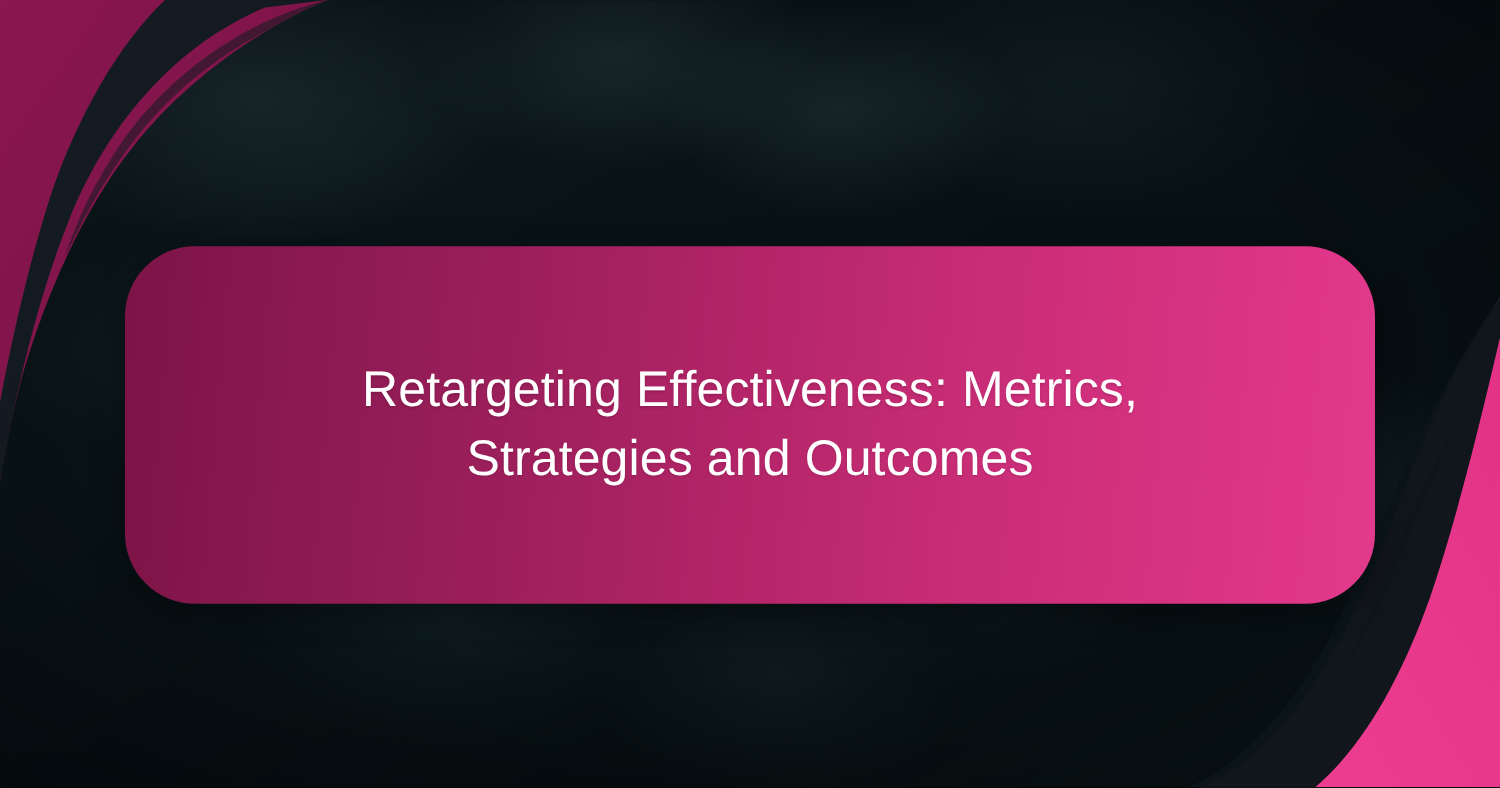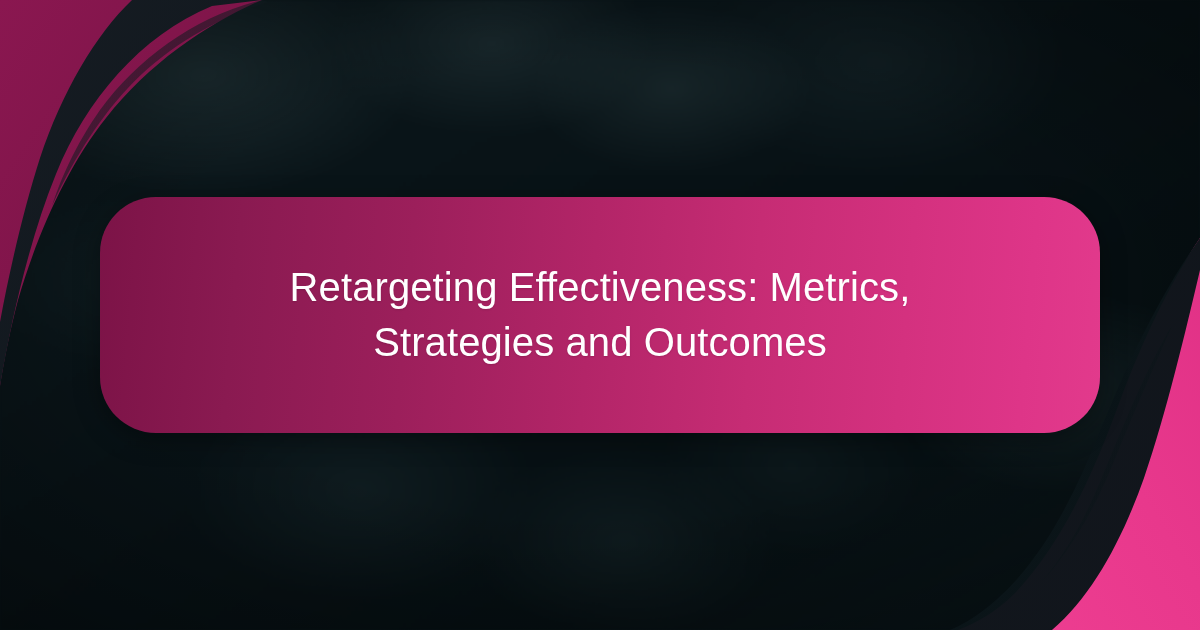--- a/index.html
+++ b/index.html
@@ -46,21 +46,21 @@
     width: 1200px;
     height: 630px;
   }
 
   
   .title-card {
     position: absolute;
     left: 100px;
     top: 197px;
     width: 1000px;
-    height: 236px;
+    height: 286px;
     border-radius: 56px;
     background: linear-gradient(95deg,
        #7c1347 0%,
        #8a1a51 14%,
        #9c1f5b 31%,
        #b32568 49%,
        #c62c74 65%,
        #d4317f 80%,
        #de3588 92%,
        #e23a8c 100%);

